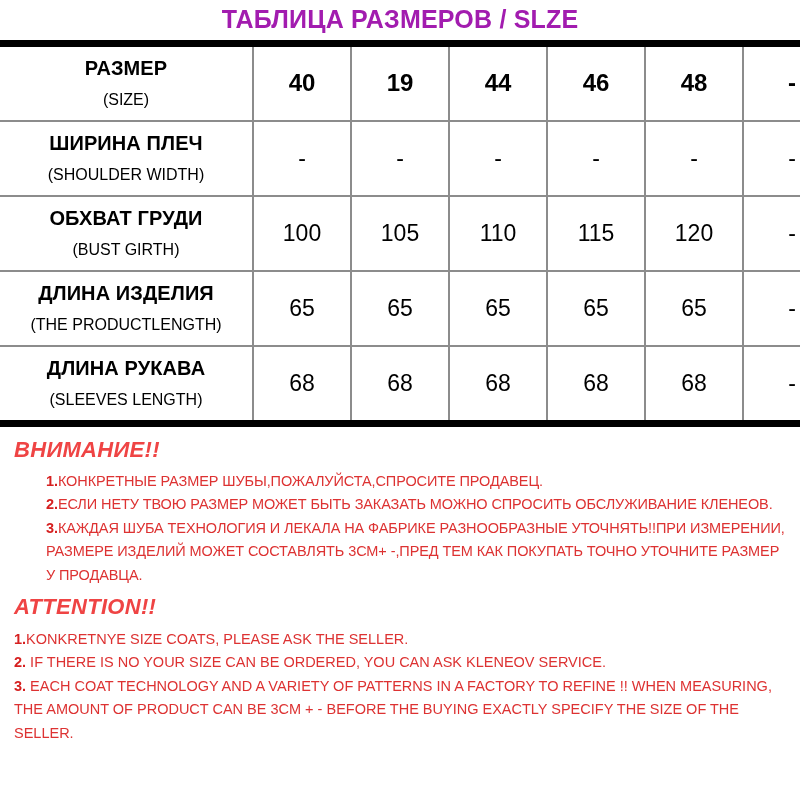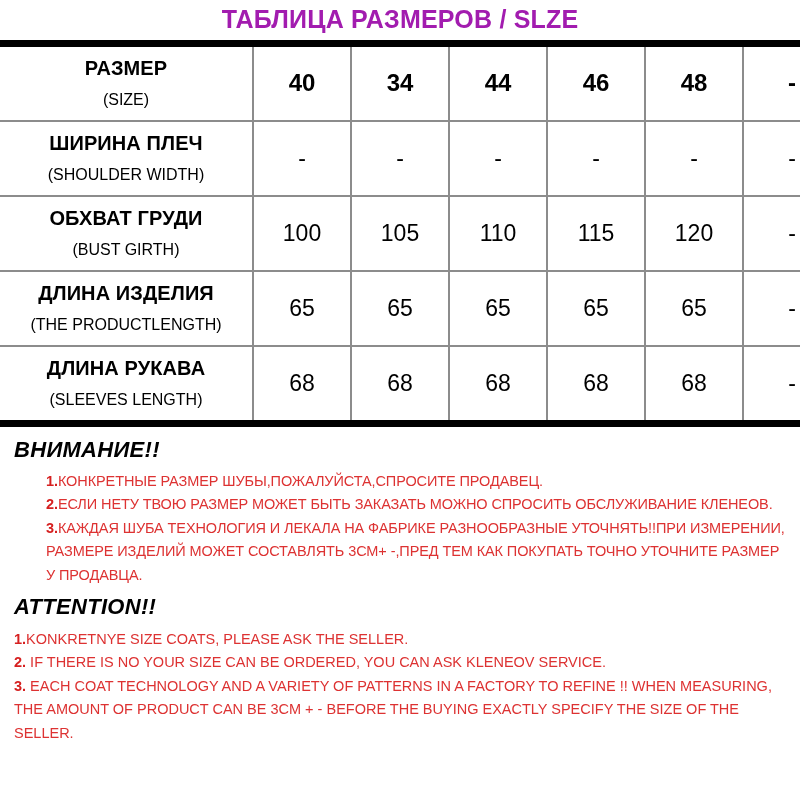--- a/index.html
+++ b/index.html
@@ -85,21 +85,21 @@
     font-weight: 700;
     font-size: 24px;
     margin-left: 8px;
   }
 
   
   .notes {
     padding: 9px 14px 0 14px;
   }
   .note-heading {
-    color: #000000;
+    color: #ef4444;
     font-weight: 700;
     font-style: italic;
     font-size: 22px;
     line-height: 1.25;
     margin: 0 0 7px 0;
     letter-spacing: 0.3px;
   }
   .note-heading.attention {
     margin-top: 6px;
   }
@@ -134,21 +134,21 @@
 
   <div class="size-table-wrap">
     <table class="size-table">
       <tbody>
         <tr class="header-row">
           <td class="label-cell">
             <span class="label-ru">РАЗМЕР</span>
             <span class="label-en">(SIZE)</span>
           </td>
           <td class="value-cell">40</td>
-          <td class="value-cell">34</td>
+          <td class="value-cell">19</td>
           <td class="value-cell">44</td>
           <td class="value-cell">46</td>
           <td class="value-cell">48</td>
           <td class="value-cell">-</td>
         </tr>
 
         <tr>
           <td class="label-cell">
             <span class="label-ru">ШИРИНА ПЛЕЧ</span>
             <span class="label-en">(SHOULDER WIDTH)</span>

